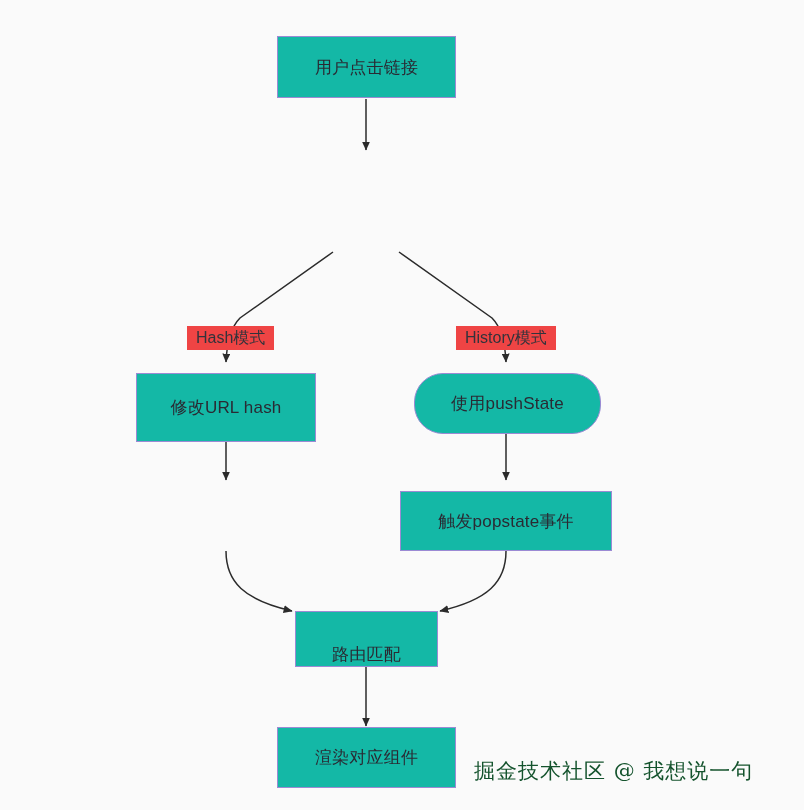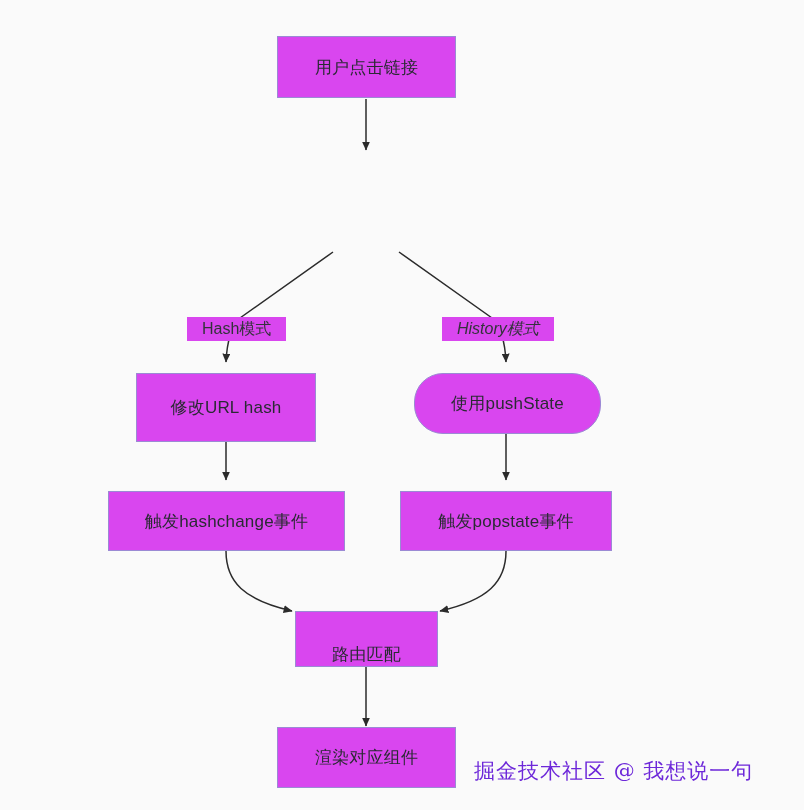--- a/index.html
+++ b/index.html
@@ -22,21 +22,21 @@
   }
   svg#flow-svg {
     position: absolute;
     left: 0;
     top: 0;
     width: 804px;
     height: 810px;
   }
   .node-box {
     position: absolute;
-    background: #d946ef;
+    background: #14b8a6;
     border: 1.3px solid #9b8ad4;
     box-sizing: border-box;
     display: flex;
     align-items: center;
     justify-content: center;
     color: #2a2a33;
     font-size: 17px;
     letter-spacing: 0.2px;
     white-space: nowrap;
   }
@@ -63,30 +63,31 @@
     height: 100%;
     display: flex;
     align-items: center;
     justify-content: center;
     color: #2a2a33;
     font-size: 17px;
     white-space: nowrap;
   }
   .edge-label {
     position: absolute;
-    background: #d946ef;
+    background: #ef4444;
     color: #33333b;
     font-size: 16px;
-    padding: 2px 15px;
+    padding: 2px 9px;
     white-space: nowrap;
     line-height: 1.25;
+    margin-top: 9px;
   }
   .watermark {
     position: absolute;
-    color: #6d28d9;
+    color: #14532d;
     font-size: 21px;
     font-family: "DejaVu Serif", "Liberation Serif", serif;
     white-space: nowrap;
     letter-spacing: 1px;
   }
 </style>
 </head>
 <body>
 
 <div id="diagram-root">
@@ -121,39 +122,36 @@
 
 
   <div class="node-box" style="left:136px; top:373px; width:180px; height:69px;">
     <span>修改URL hash</span>
   </div>
 
   <div class="node-box" style="left:414px; top:373px; width:187px; height:61px;border-radius:29px;">
     <span>使用pushState</span>
   </div>
 
-  <div class="node-box" style="left:108px; top:491px; width:237px; height:60px;">
-    <span>触发hashchange事件</span>
-  </div>
 
   <div class="node-box" style="left:400px; top:491px; width:212px; height:60px;align-items:center;">
     <span>触发popstate事件</span>
   </div>
 
   <div class="node-box" style="left:295px; top:611px; width:143px; height:56px;align-items:flex-end;">
     <span>路由匹配</span>
   </div>
 
   <div class="node-box" style="left:277px; top:727px; width:179px; height:61px;">
     <span>渲染对应组件</span>
   </div>
 
   <div class="edge-label" style="left:187px; top:317px;">
     <span>Hash模式</span>
   </div>
 
-  <div class="edge-label" style="left:442px; top:317px;font-style:italic;">
+  <div class="edge-label" style="left:456px; top:317px;">
     <span>History模式</span>
   </div>
 
   <div class="watermark" style="left:474px; top:757px;">掘金技术社区 @ 我想说一句</div>
 
 </div>
 
 </body></html>

